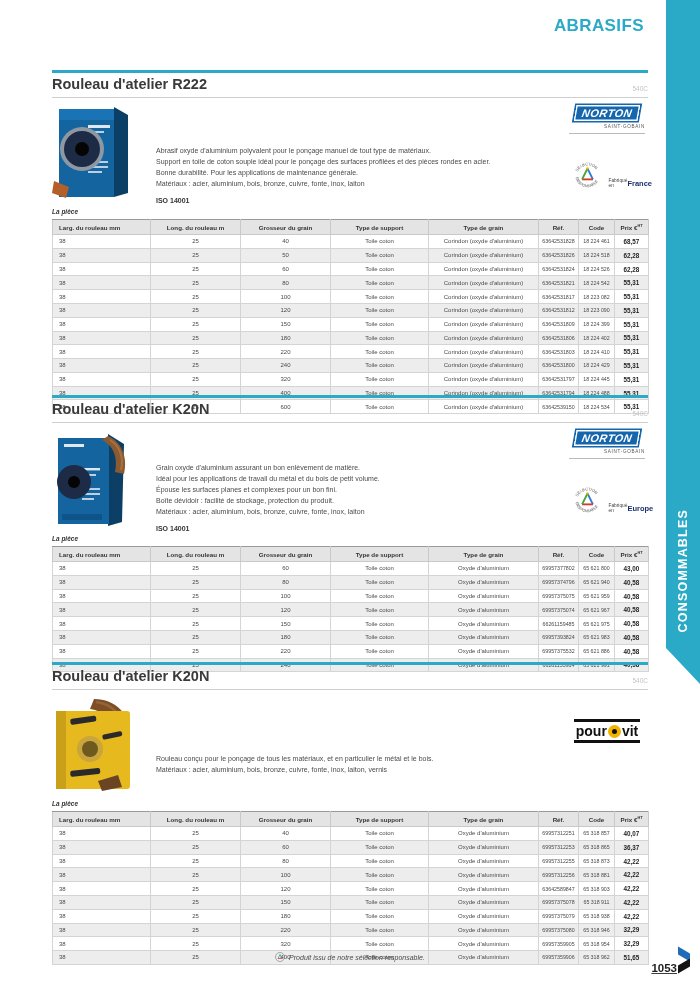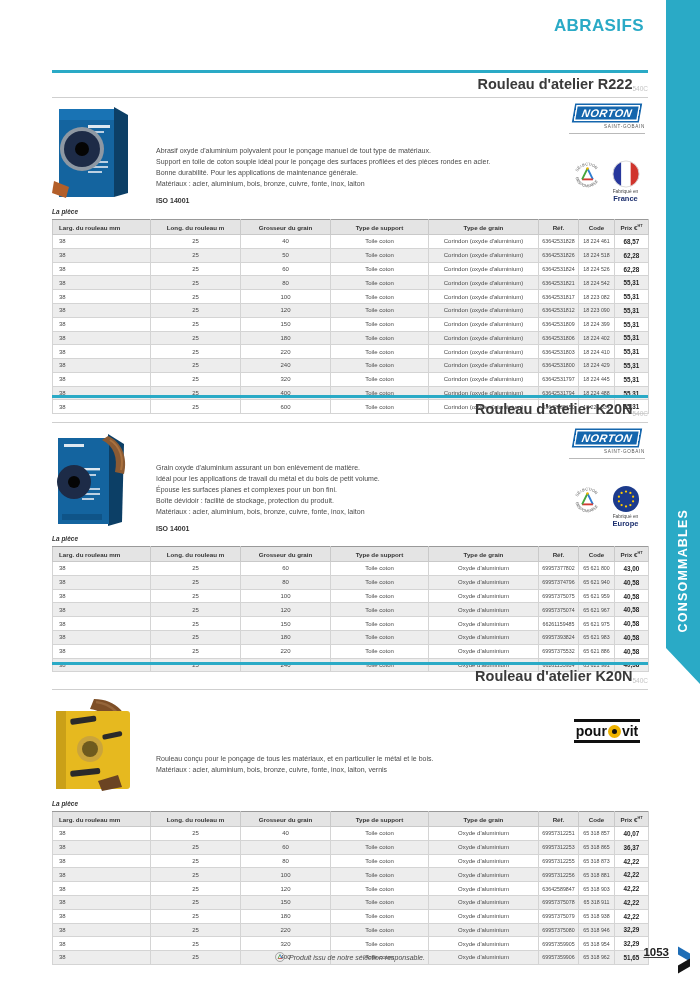--- a/index.html
+++ b/index.html
@@ -13,41 +13,41 @@
   .side-tab{position:absolute;top:0;right:0;width:34px;height:684px;background:#2aaac6;
             clip-path:polygon(0 0,100% 0,100% 684px,0 648px);}
   .side-tab span{position:absolute;bottom:52px;left:50%;writing-mode:vertical-rl;
             transform:translateX(-50%) rotate(180deg);color:#fff;font-weight:bold;
             font-size:12.5px;letter-spacing:1.2px;}
 
   .section{position:absolute;left:52px;width:596px;}
   #sec1{top:70px}#sec2{top:395px}#sec3{top:662px}
 
   .sec-head{border-top:3px solid #2aaac6;border-bottom:1px solid #cfcfcf;
-            padding:3px 0 5px;display:flex;justify-content:flex-end;align-items:flex-end;}
+            padding:3px 0 5px;display:flex;justify-content:space-between;align-items:flex-end;}
   .sec-title{font-size:14.5px;font-weight:bold;color:#3a3a3a;}
   .sec-ref{font-size:6.5px;color:#c4c4c4;}
 
   .prod{display:flex;padding-top:7px;}
   .img-col{width:104px;}
   .desc-col{flex:1;padding-right:8px;}
   .desc{font-size:7px;line-height:11px;color:#4a4a4a;}
   .iso{font-size:7px;font-weight:bold;margin-top:8px;color:#333;}
   .unit{font-size:6.5px;font-style:italic;font-weight:bold;color:#333;margin:5px 0 2px;}
 
   .logo-col{width:82px;display:flex;flex-direction:column;align-items:center;}
   .norton{width:76px;display:flex;flex-direction:column;align-items:center;}
   .norton-box{background:#1566ad;color:#fff;font-style:italic;font-weight:bold;font-size:11px;
               padding:2px 7px;transform:skewX(-10deg);letter-spacing:.5px;
               box-shadow:inset 0 0 0 1.5px #fff,0 0 0 1.5px #1566ad;}
   .norton-sub{font-size:4.6px;color:#555;letter-spacing:.7px;margin-top:3px;
               border-bottom:1px solid #b9b9b9;padding-bottom:4px;width:76px;text-align:right;}
 
   .badges{display:flex;gap:6px;margin-top:26px;align-items:flex-start;}
-  .madein{display:flex;flex-direction:column;align-items:center;width:34px;}
+  .madein{display:flex;flex-direction:row;align-items:flex-end;width:34px;}
   .madein-label{font-size:4.8px;color:#444;margin-top:1px;}
   .madein-place{font-size:7.5px;font-weight:bold;color:#1c2f6e;}
 
   .flexo{border-top:3px solid #101010;border-bottom:3px solid #101010;padding:1px 2px;
          display:flex;align-items:center;font-weight:bold;font-size:14px;color:#101010;margin-top:22px;}
   .flexo .o{width:13px;height:13px;border-radius:50%;border:4px solid #f0b400;background:#101010;
             margin:0 1px;box-sizing:border-box;}
 
   table.ptable{width:100%;border-collapse:collapse;table-layout:fixed;margin-top:2px;}
   .ptable th{background:#e4e4e4;font-size:6.2px;font-weight:bold;color:#333;
@@ -55,21 +55,21 @@
   .ptable th sup{font-size:3.8px;}
   .ptable td{font-size:6px;padding:2.9px 2px;border:1px solid #d4d4d4;text-align:center;
              color:#4a4a4a;white-space:nowrap;overflow:hidden;}
   .ptable tr:nth-child(even) td{background:#ededed;}
   .ptable .c-first{text-align:left;padding-left:6px;}
   .ptable .c-code{font-size:5.3px;}
   .ptable .c-price{font-weight:bold;font-size:6.3px;color:#1f1f1f;}
 
   .footer-note{position:absolute;left:0;right:0;bottom:30px;display:flex;justify-content:center;
                align-items:center;gap:4px;font-size:7px;font-style:italic;color:#4a4a4a;}
-  .pageno{position:absolute;right:6px;bottom:18px;display:flex;align-items:flex-start;gap:8px;text-decoration:underline;}
+  .pageno{position:absolute;right:6px;bottom:18px;display:flex;align-items:flex-end;gap:0;text-decoration:underline;}
   .pageno-num{font-size:11.5px;font-weight:bold;color:#1f1f1f;}
   .chev{width:17px;height:28px;position:relative;}
   .chev .t{position:absolute;top:4px;left:1px;width:12px;height:8px;background:#1e6db6;transform:skewY(30deg);}
   .chev .b{position:absolute;bottom:4px;left:1px;width:12px;height:8px;background:#141414;transform:skewY(-30deg);}
 </style>
 </head>
 <body>
 
 <div class="page">
 

